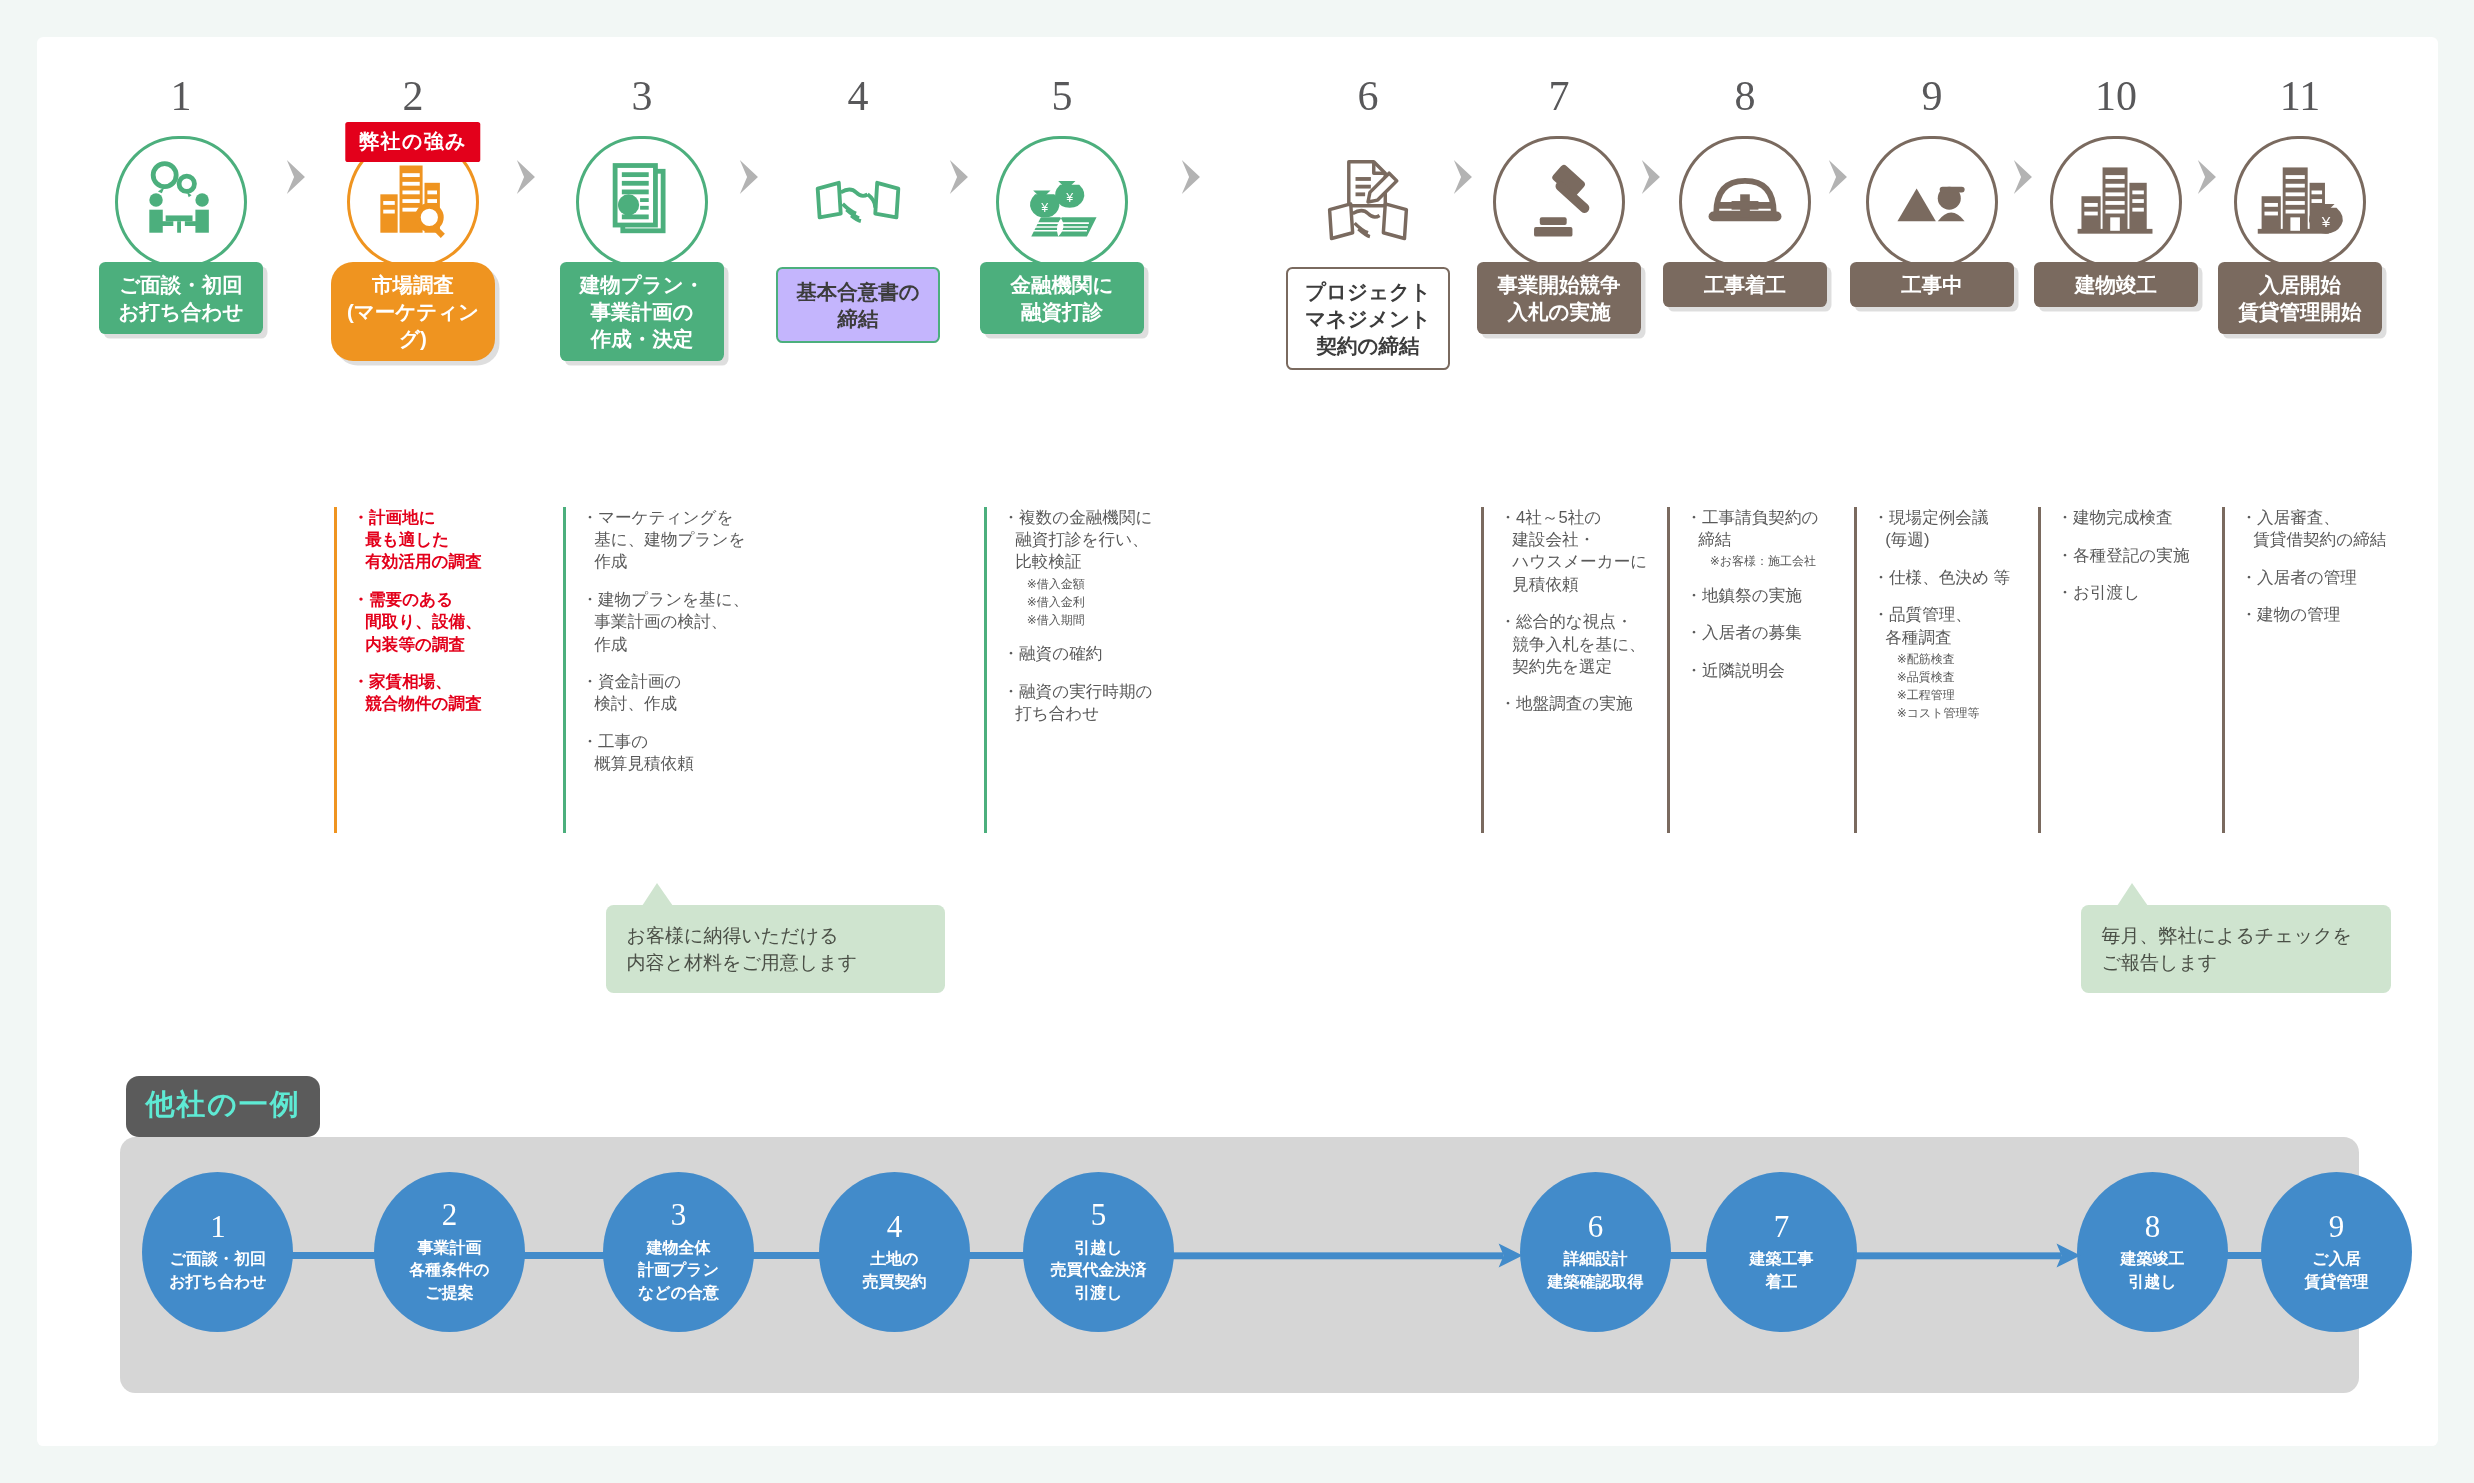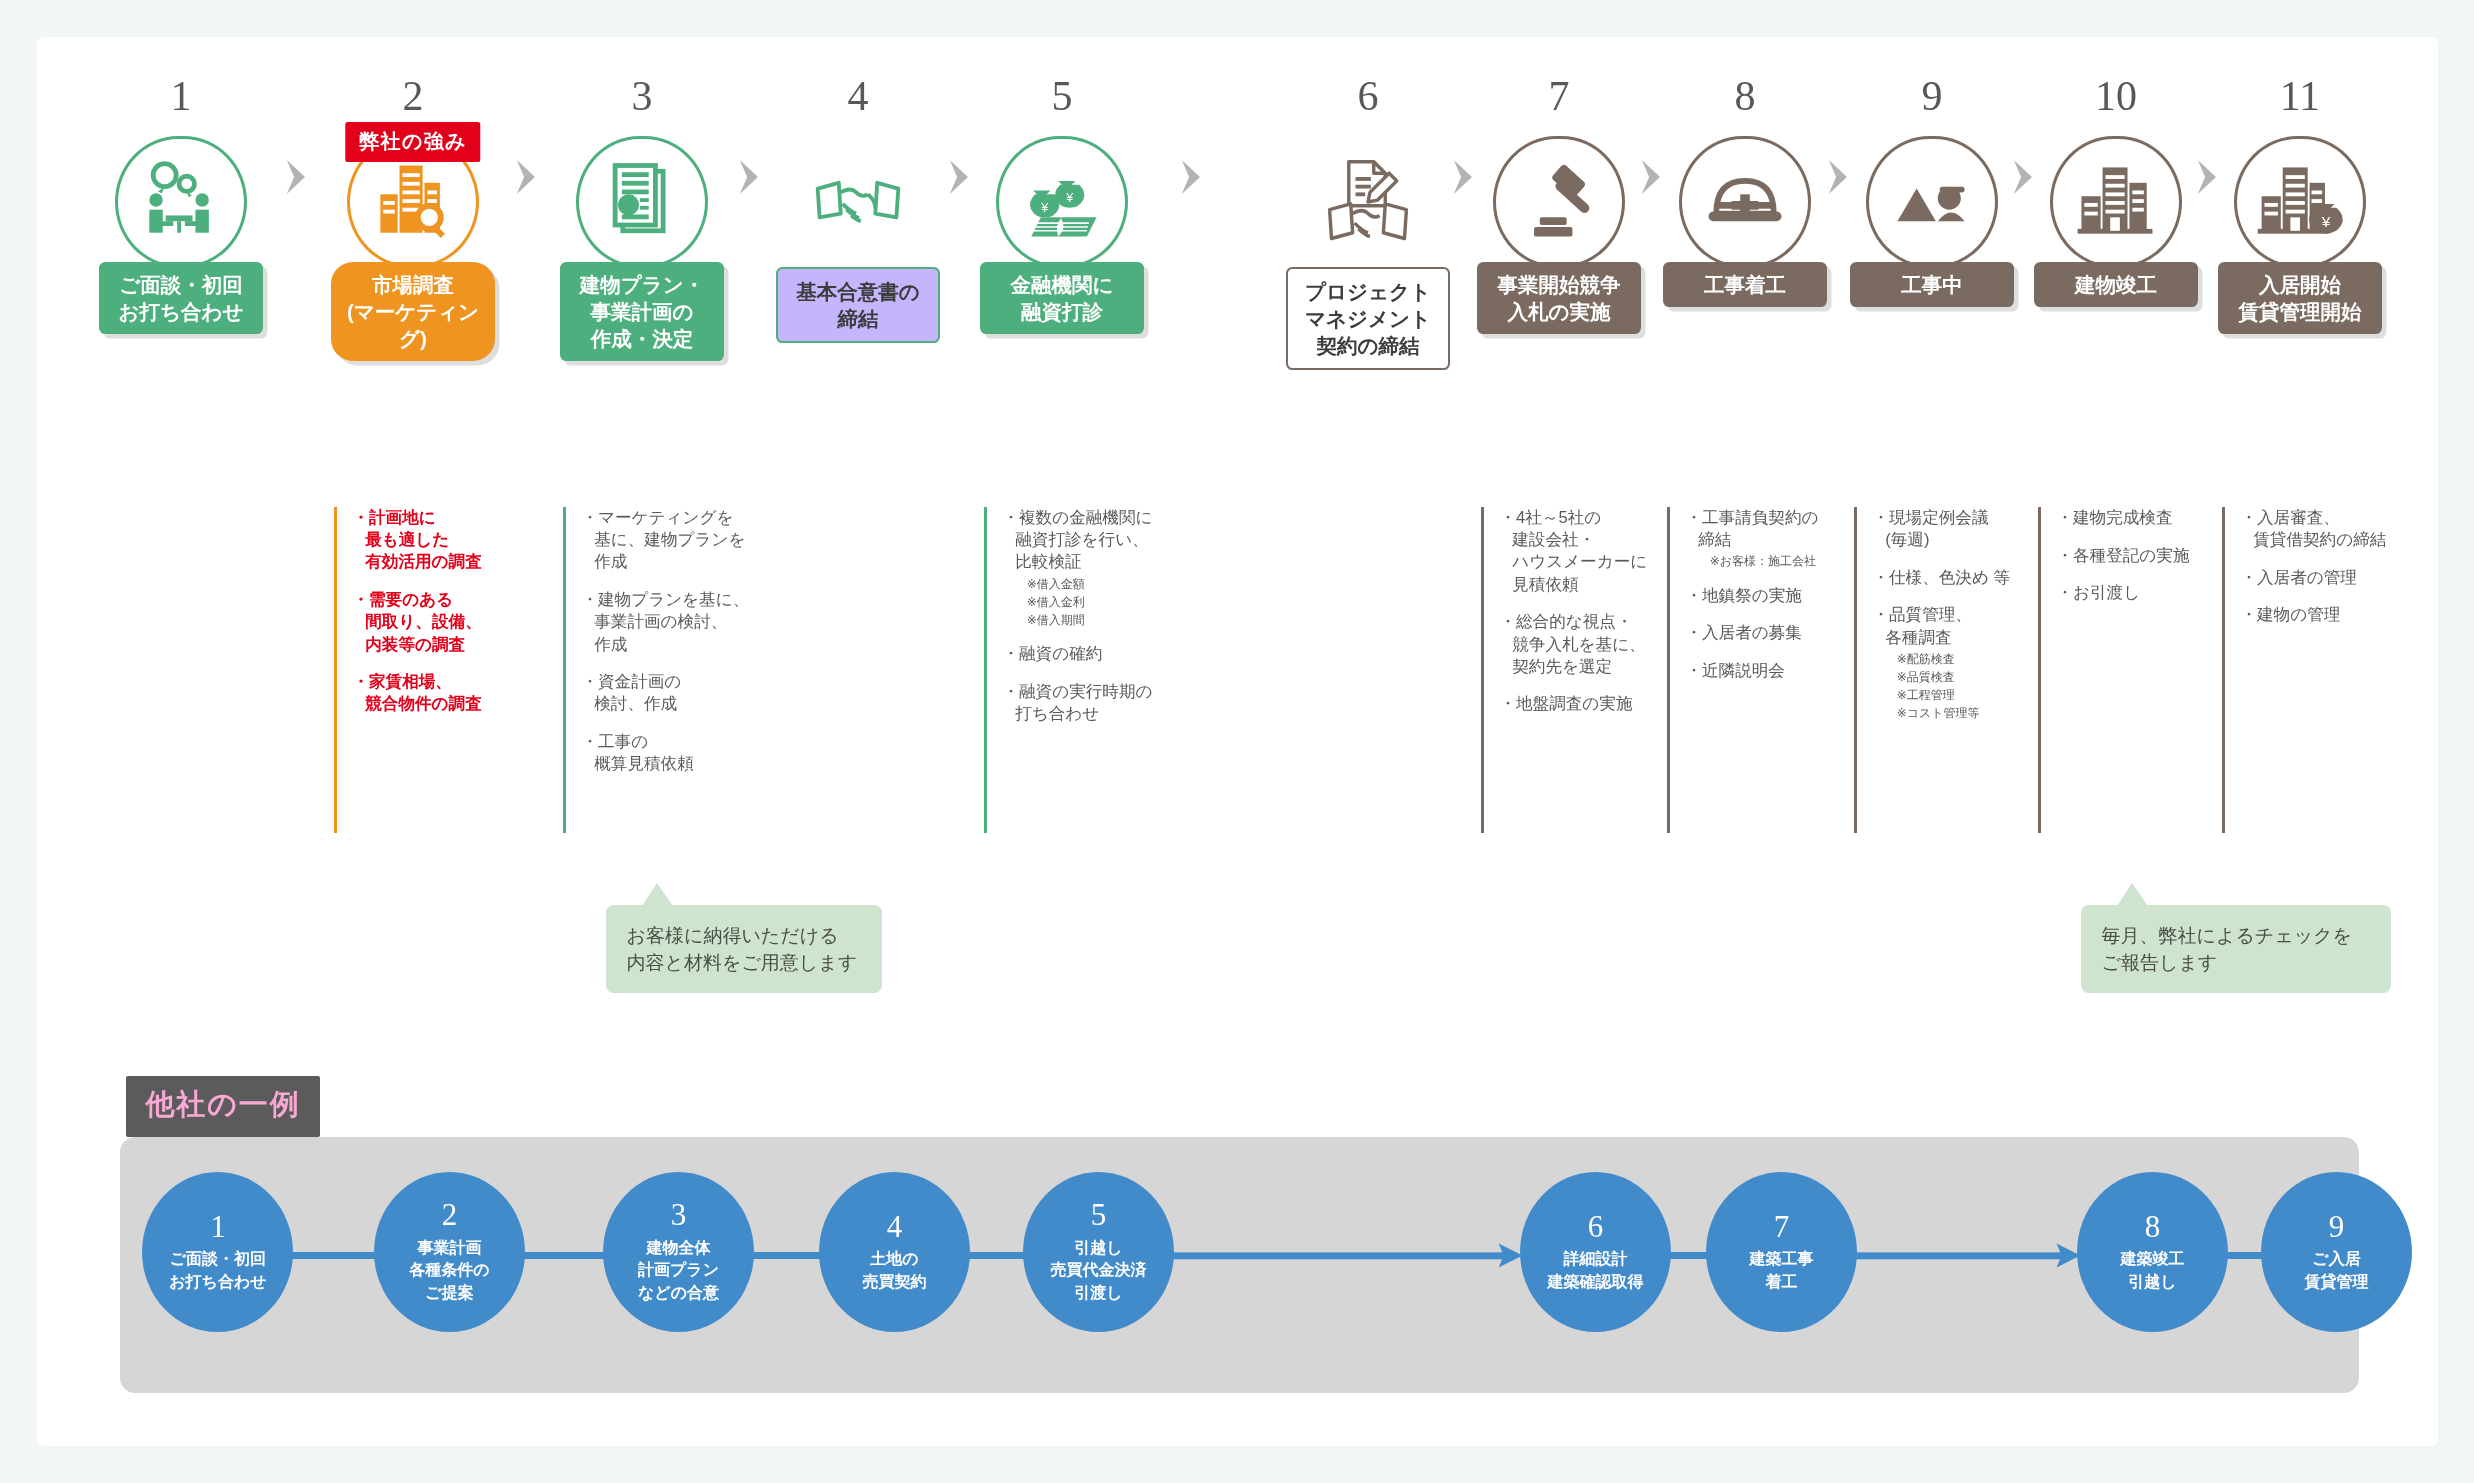--- a/index.html
+++ b/index.html
@@ -80,23 +80,23 @@
   .callout:after {
     content:""; position:absolute; top:-22px; left:36px;
     border-left:15.4px solid transparent; border-right:16.6px solid transparent;
     border-bottom:23px solid #cfe4cf;
   }
 
   
   #other { position:absolute; left:83px; top:1081px; width:2239px; height:275px; }
   #other-bg { position:absolute; left:0; top:19px; width:100%; height:256px; background:#d6d6d6; border-radius:15.4px; }
   #other-tag {
-    position:absolute; left:6.4px; top:-42px; background:#5b5b5b; color:#f9a8d4;
+    position:absolute; left:6.4px; top:-42px; background:#5b5b5b; color:#5eead4;
     font-size:29px; font-weight:bold; letter-spacing:1.9px;
-    padding:9px 19px 11.5px; border-radius:2px;
+    padding:9px 19px 11.5px; border-radius:13px;
   }
   .bline { position:absolute; height:7px; background:#428bca; top:134px; }
   .barrow { position:absolute; top:134px; }
   .bnode {
     position:absolute; top:54px; width:151px; height:160px;
     border-radius:50%; background:#428bca; color:#fff;
     display:flex; flex-direction:column; align-items:center; justify-content:center;
     text-align:center;
   }
   .bnode .bn {
@@ -459,21 +459,21 @@
       </div>
       <div class="detail brown" style="left: 2185px; top: 470px; min-height: 326px;">
         <ul>
           <li class="">入居審査、<br>賃貸借契約の締結</li>
           <li class="">入居者の管理</li>
           <li class="">建物の管理</li>
         </ul>
       </div>
     </div>
 
-  <div class="callout" id="callout0" style="left:569px; top:868px; width:276px;">
+  <div class="callout" id="callout0" style="left:569px; top:868px; width:339px;">
     <div>お客様に納得いただける</div>
     <div>内容と材料をご用意します</div>
   </div>
   <div class="callout" id="callout1" style="left:2044px; top:868px; width:310px;">
     <div>毎月、弊社によるチェックを</div>
     <div>ご報告します</div>
   </div>
 
   <div id="other">
     <div id="other-bg"></div>

